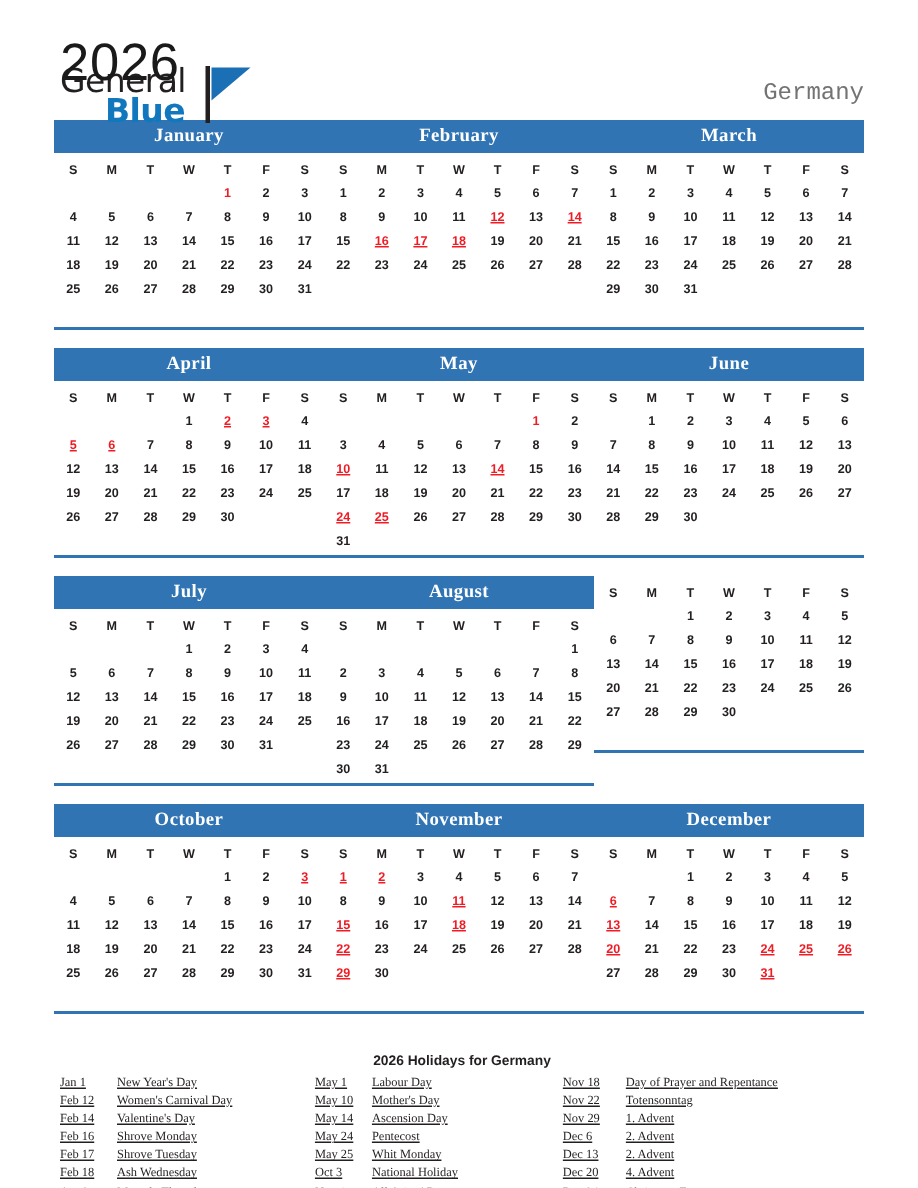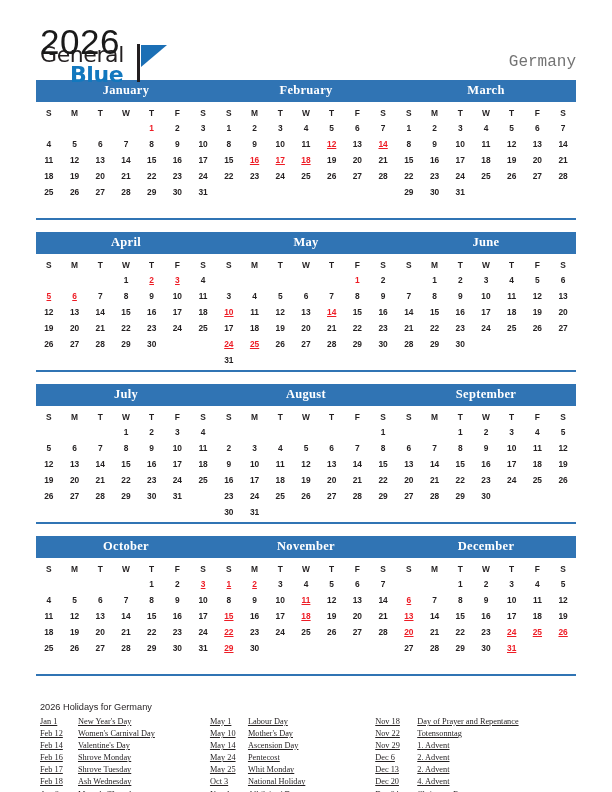--- a/index.html
+++ b/index.html
@@ -160,24 +160,25 @@
     margin-top: 2px;
   }
   .month-pad { height: 12px; }
 
   
   .holidays {
     margin: 14px 36px 0 40px;
   }
   .holidays-title {
     font-family: "Liberation Sans", sans-serif;
-    font-weight: normal;
+    font-weight: bold;
     font-size: 9.2px;
     color: #231f20;
     margin-bottom: 4px;
+    text-align: center;
   }
   .hol-cols {
     display: flex;
   }
   .hol-col {
     width: 182px;
     margin-right: 0;
   }
   .hol-col:nth-child(2) { width: 177px; }
   .hol-col:nth-child(3) { width: 215px; }
@@ -748,21 +749,20 @@
                 <td>&nbsp;</td>
                 <td>&nbsp;</td>
                 <td>&nbsp;</td>
               </tr>
             </tbody>
           </table>
           <div class="month-underline"></div>
           <div class="month-pad"></div>
         </div>
         <div class="month">
-          <div class="month-title">September</div>
           <table class="cal">
             <thead>
               <tr>
                 <th>S</th>
                 <th>M</th>
                 <th>T</th>
                 <th>W</th>
                 <th>T</th>
                 <th>F</th>
                 <th>S</th>

